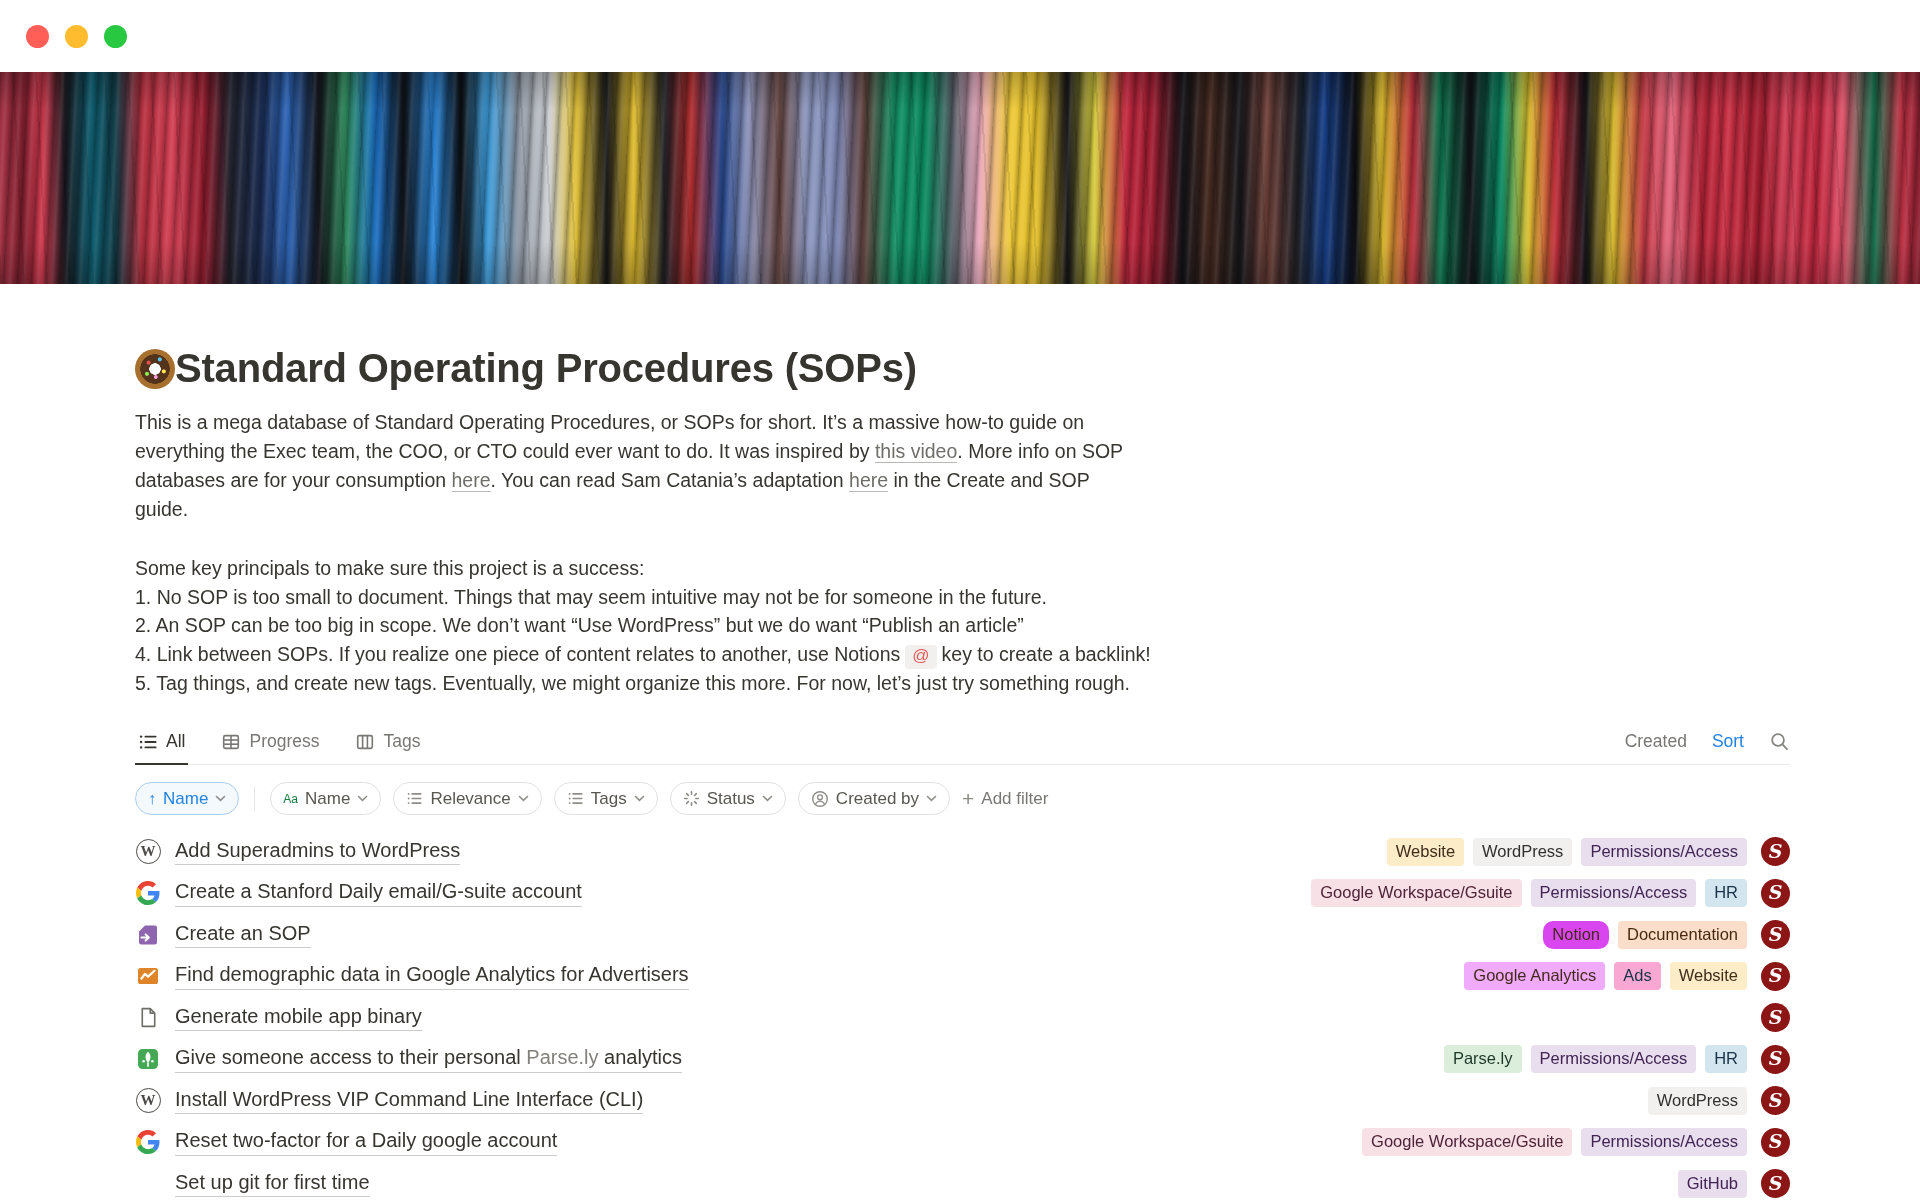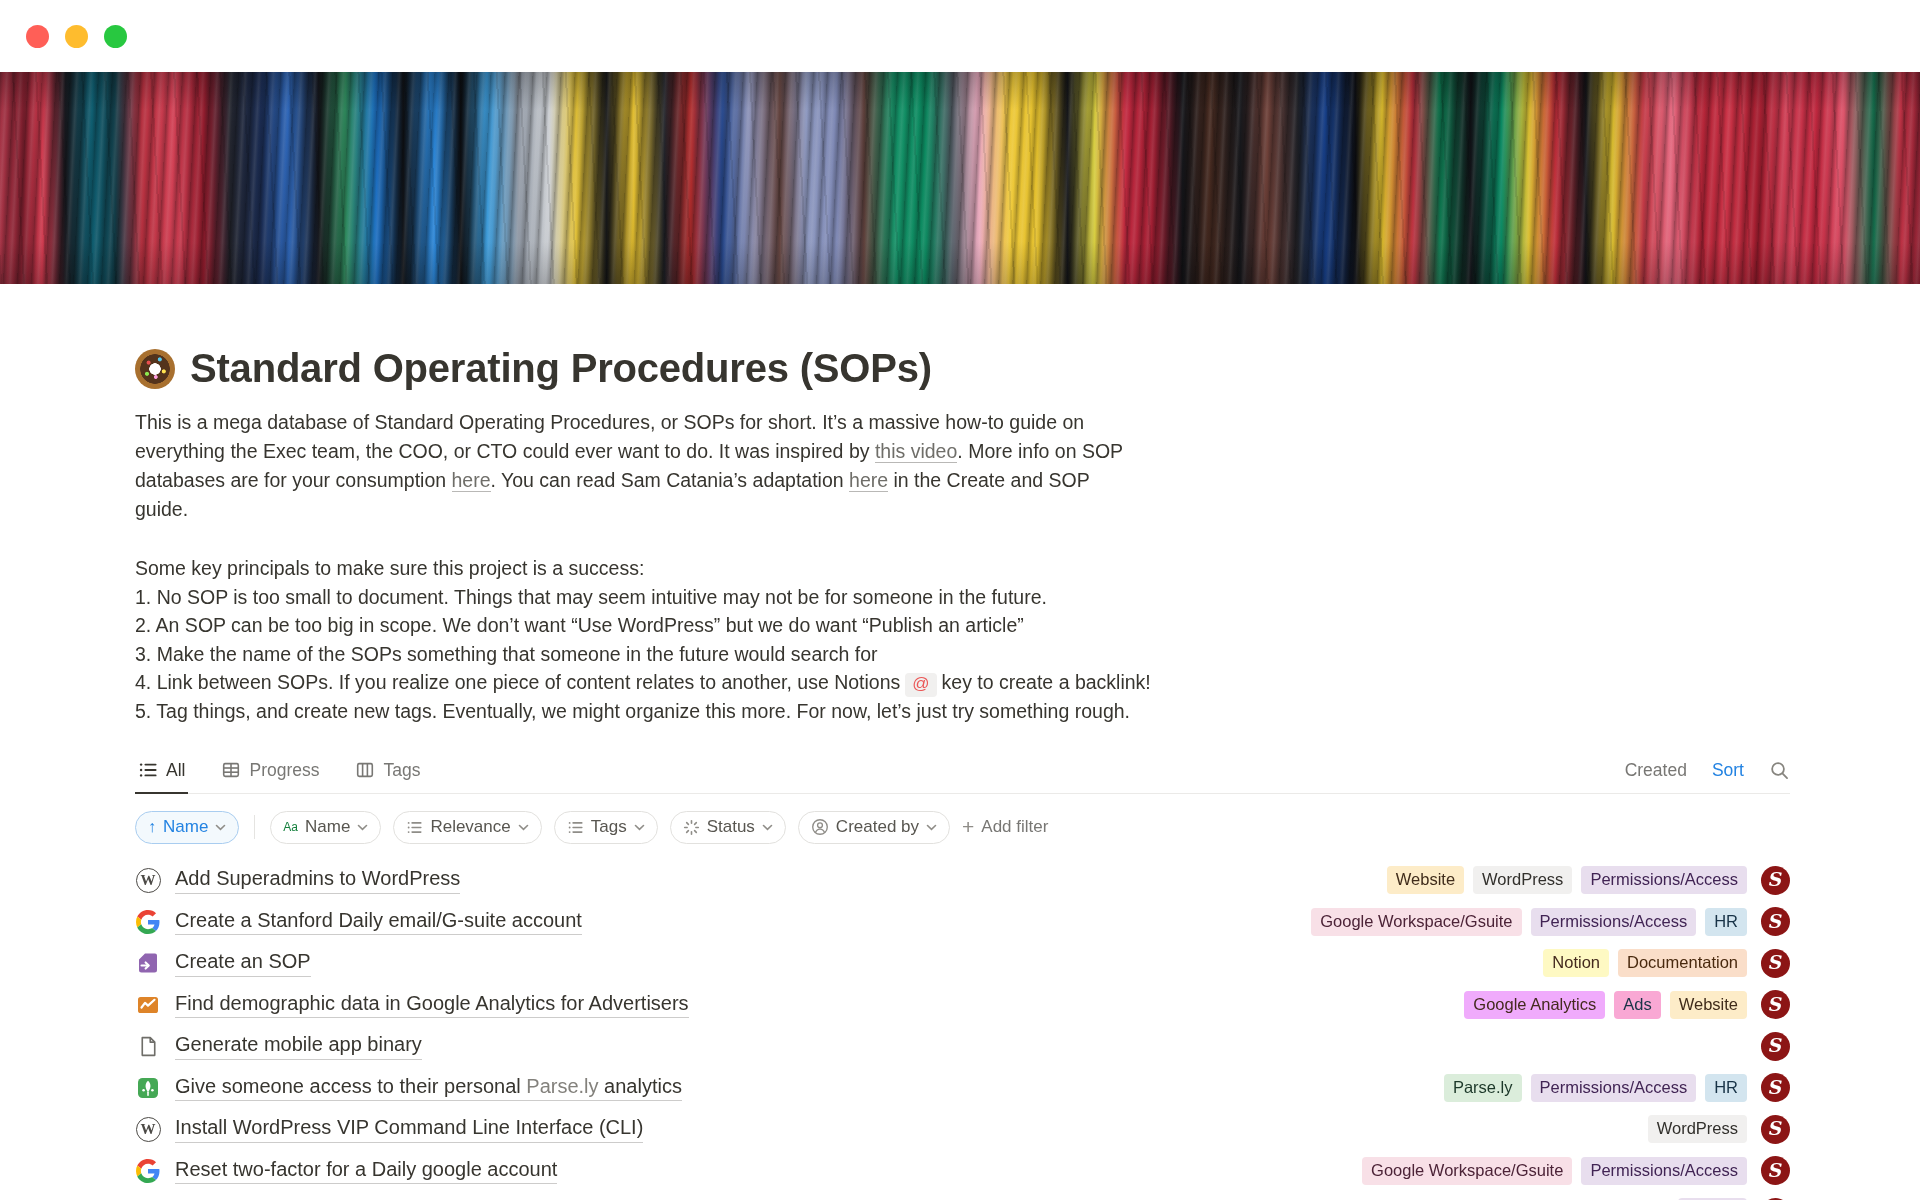--- a/index.html
+++ b/index.html
@@ -28,21 +28,21 @@
         #7e88b4 43.6%, #60413c 45%, #149066 46.6%, #0c8a60 48.2%, #565f68 49.6%, #eaa9bd 51%,
         #eec93a 52.6%, #e3bf2c 54%, #15161a 55.6%, #d6cd40 57%, #c22940 58.6%, #a01e32 60%,
         #141519 61.6%, #45291f 63%, #17181c 64.6%, #6e4038 66%, #1f2127 67.6%, #173f88 69%,
         #0e0f13 70.6%, #d6b72c 72%, #bb2e3e 73.6%, #0e7850 75%, #121318 76.6%, #0a8862 78.2%,
         #d9bf31 79.6%, #bf2d3a 81%, #141519 82.6%, #d6ba2e 84%, #c23946 85.6%, #e4687f 87%,
         #b32437 88.6%, #c93145 90%, #a31d2f 91.6%, #cd3d53 93%, #bf273e 94.6%, #dd5269 96%,
         #136e4c 97.6%, #bf3245 99%, #8c2132 100%);
   }
   
   .content { padding:0 130px 0 135px; }
-  .page-title-row { margin:62px 0 0 0; display:flex; align-items:center; gap:15px; }
+  .page-title-row { margin:62px 0 0 0; display:flex; align-items:center; }
   .page-title { font-size:40px; font-weight:700; letter-spacing:-0.2px; }
   .donut { width:40px; height:40px; border-radius:50%; flex:none;
     background:
       radial-gradient(circle at 34% 34%, #e84f4f 0 1.6px, transparent 2.4px),
       radial-gradient(circle at 62% 26%, #57c9ee 0 1.6px, transparent 2.4px),
       radial-gradient(circle at 72% 56%, #ffe34f 0 1.6px, transparent 2.4px),
       radial-gradient(circle at 30% 62%, #8be84f 0 1.6px, transparent 2.4px),
       radial-gradient(circle at 52% 70%, #ff9de0 0 1.5px, transparent 2.3px),
       radial-gradient(circle at 50% 50%, #ffffff 0 5.5px, #53331c 6px 14.5px, #a8702f 15px 20px);
   }
@@ -104,21 +104,20 @@
     <span class="donut"></span>
     <span class="page-title">Standard Operating Procedures (SOPs)</span>
   </div>
 
   <p class="intro"><span>This is a mega database of Standard Operating Procedures, or SOPs for short. It’s a massive how-to guide on everything the Exec team, the COO, or CTO could ever want to do. It was inspired by </span><a class="inline-link">this video</a><span>. More info on SOP databases are for your consumption </span><a class="inline-link">here</a><span>. You can read Sam Catania’s adaptation </span><a class="inline-link">here</a><span> in the Create and SOP guide.</span></p>
 
   <div class="principles">
     <div>Some key principals to make sure this project is a success:</div>
     <div>1. No SOP is too small to document. Things that may seem intuitive may not be for someone in the future.</div>
     <div>2. An SOP can be too big in scope. We don’t want “Use WordPress” but we do want “Publish an article”</div>
-    <div>3. Make the name of the SOPs something that someone in the future would search for</div>
     <div><span>4. Link between SOPs. If you realize one piece of content relates to another, use Notions</span><span class="at-badge">@</span><span>key to create a backlink!</span></div>
     <div>5. Tag things, and create new tags. Eventually, we might organize this more. For now, let’s just try something rough.</div>
   </div>
 
   <div class="view-bar">
     <div class="tab active">
       <span>
           <svg width="20" height="20" viewBox="0 0 20 20" fill="none" stroke="currentColor" stroke-width="1.9" stroke-linecap="round">
             <circle cx="3.1" cy="4.6" r="1.2" fill="currentColor" stroke="none"></circle>
             <line x1="7.4" y1="4.6" x2="17.6" y2="4.6"></line>
@@ -296,21 +295,21 @@
     <div class="row">
       <span class="row-icon">
           <svg width="24" height="24" viewBox="0 0 24 24">
             <path d="M9 2.5 H19 a2 2 0 0 1 2 2 V19 a2.5 2.5 0 0 1 -2.5 2.5 H5.5 A2.5 2.5 0 0 1 3 19 V8.5 Z" fill="#9065b0"></path>
             <path d="M5.5 14.5 h6.5" stroke="#fff" stroke-width="2.1" stroke-linecap="round"></path>
             <path d="M9.6 11.4 L12.8 14.5 L9.6 17.6" fill="none" stroke="#fff" stroke-width="2.1" stroke-linecap="round" stroke-linejoin="round"></path>
           </svg>
         </span>
       <span class="row-title">Create an SOP</span>
       <span class="row-tags">
-        <span class="tag" style="background-color: #fef9c3; color: rgb(68, 42, 30);">Notion</span>
+        <span class="tag" style="background-color: #d946ef; color: rgb(68, 42, 30); border-radius: 10px;">Notion</span>
         <span class="tag" style="background-color: rgb(250, 222, 201); color: rgb(73, 41, 14);">Documentation</span>
       </span>
       <span class="avatar" style="background-color: rgb(140, 21, 21);">S</span>
     </div>
 
     <div class="row">
       <span class="row-icon">
           <svg width="24" height="24" viewBox="0 0 24 24">
             <rect x="2" y="4" width="20" height="16" rx="2.6" fill="#de8429"></rect>
             <polyline points="5.5,14.5 9,9.8 12,12.6 18.5,6.8" fill="none" stroke="#fff" stroke-width="2.2" stroke-linecap="round" stroke-linejoin="round"></polyline>

